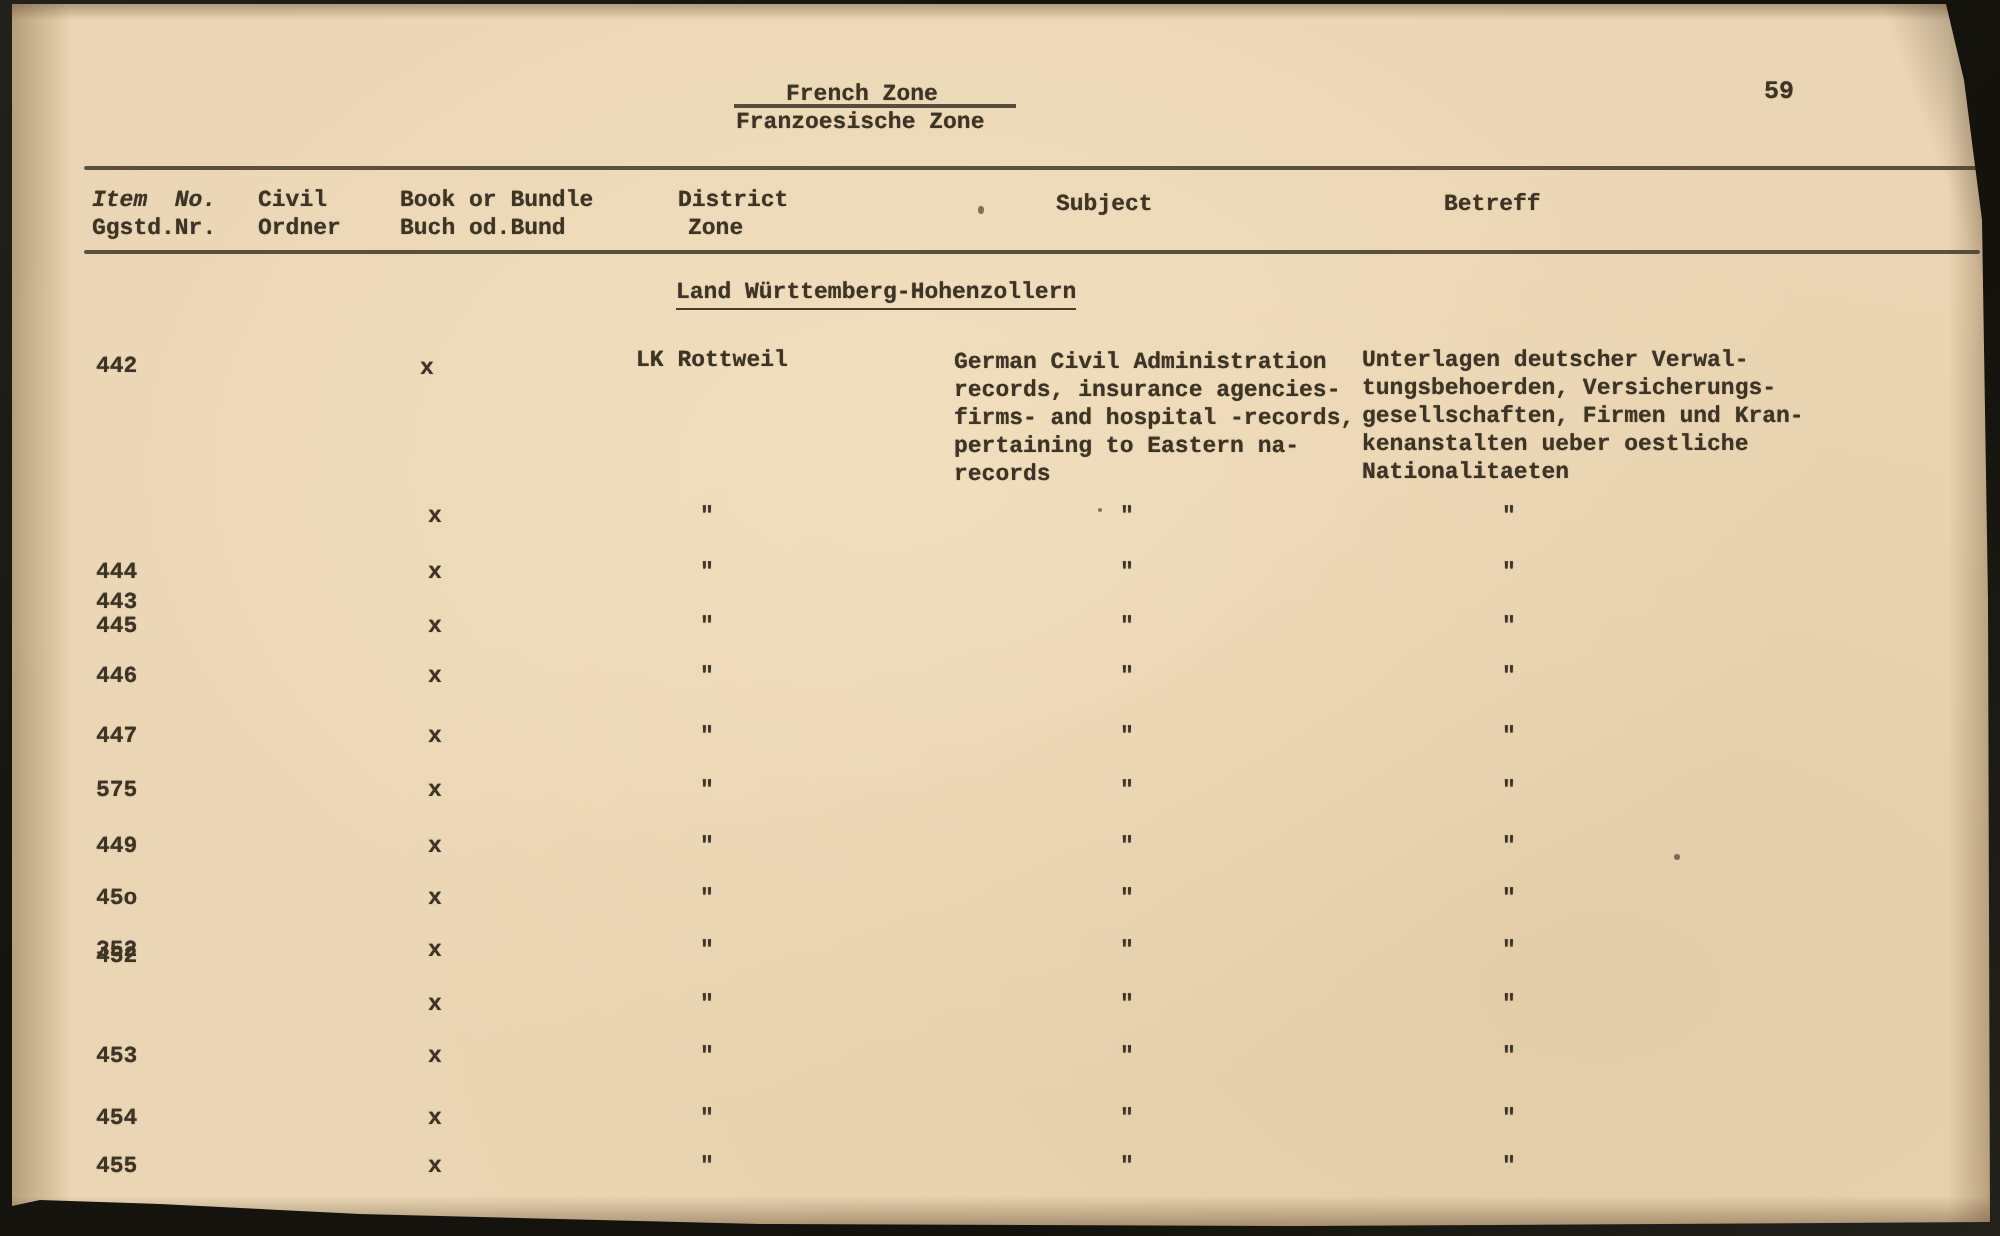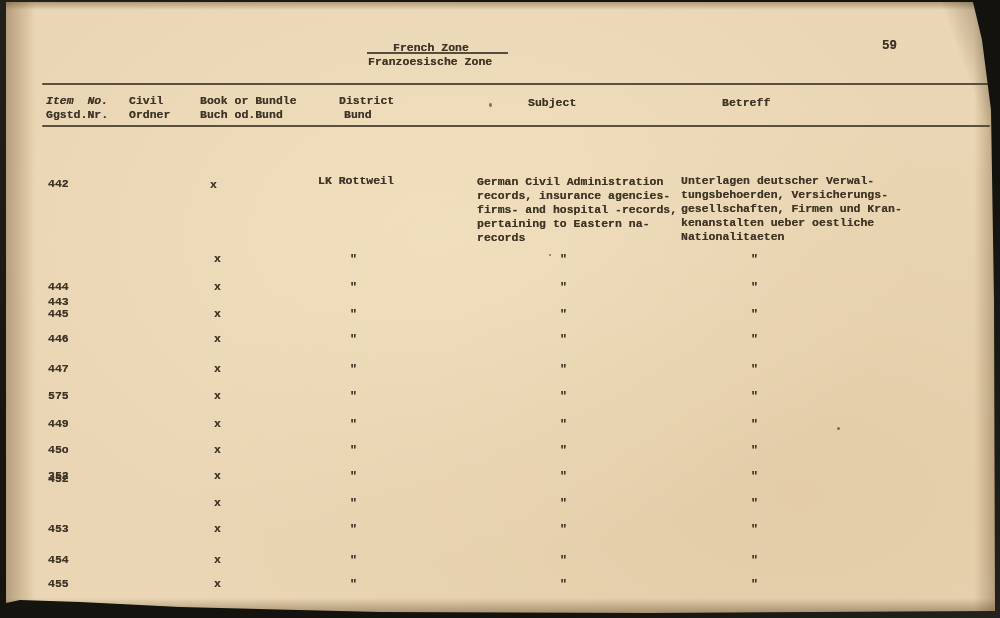--- a/index.html
+++ b/index.html
@@ -54,22 +54,23 @@
   <span class="t" style="left:46px;top:94px;font-style:italic;">Item  No.</span>
   <span class="t" style="left:129px;top:94px;">Civil</span>
   <span class="t" style="left:200px;top:94px;">Book or Bundle</span>
   <span class="t" style="left:339px;top:94px;">District</span>
   <span class="t" style="left:528px;top:96px;">Subject</span>
   <span class="t" style="left:722px;top:96px;">Betreff</span>
 
   <span class="t" style="left:46px;top:108px;">Ggstd.Nr.</span>
   <span class="t" style="left:129px;top:108px;">Ordner</span>
   <span class="t" style="left:200px;top:108px;">Buch od.Bund</span>
-  <span class="t" style="left:344px;top:108px;">Bund</span>
+  <span class="t" style="left:344px;top:108px;">Zone</span>
 
+  <span class="t" id="section-heading" style="left:338px;top:140px;">Land Württemberg-Hohenzollern</span>
 
   <div>
     <span class="t" style="left:48px;top:177px;">442</span>
     <span class="t" style="left:210px;top:178px;">x</span>
     <span class="t" style="left:318px;top:174px;">LK Rottweil</span>
     <div>
       <span class="t" style="left:477px;top:175px;">German Civil Administration</span>
       <span class="t" style="left:477px;top:189px;">records, insurance agencies-</span>
       <span class="t" style="left:477px;top:203px;">firms- and hospital -records,</span>
       <span class="t" style="left:477px;top:217px;">pertaining to Eastern na-</span>

